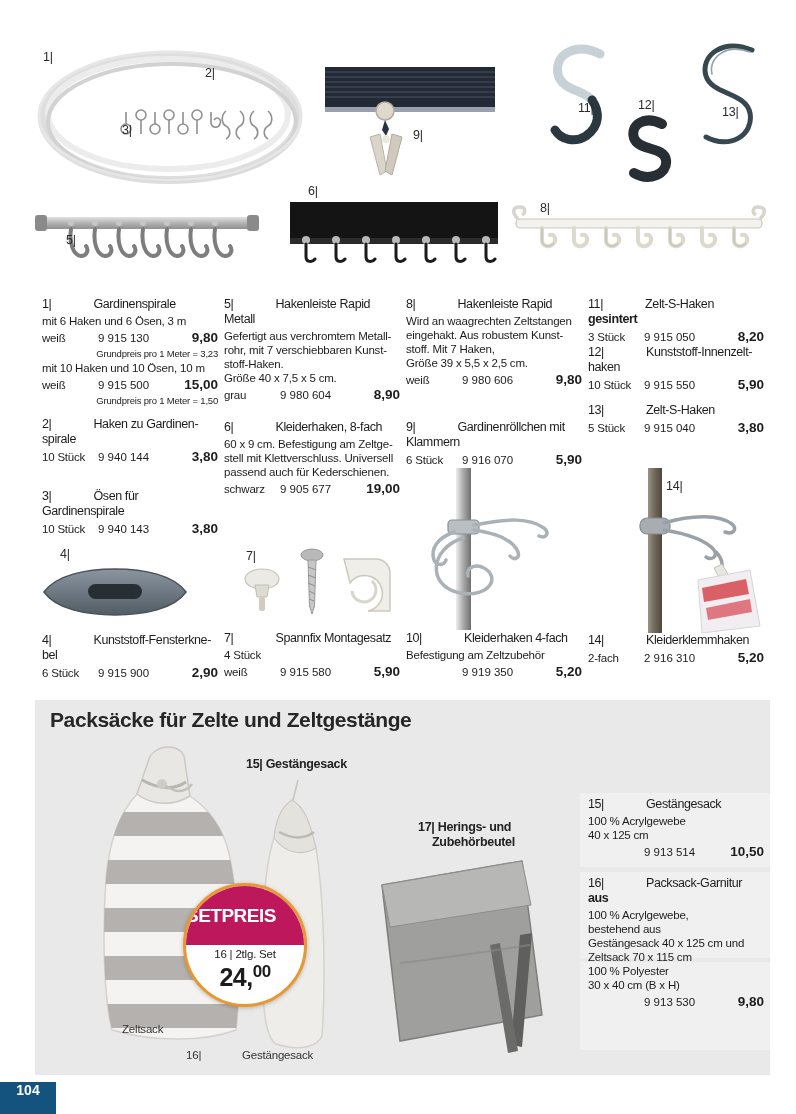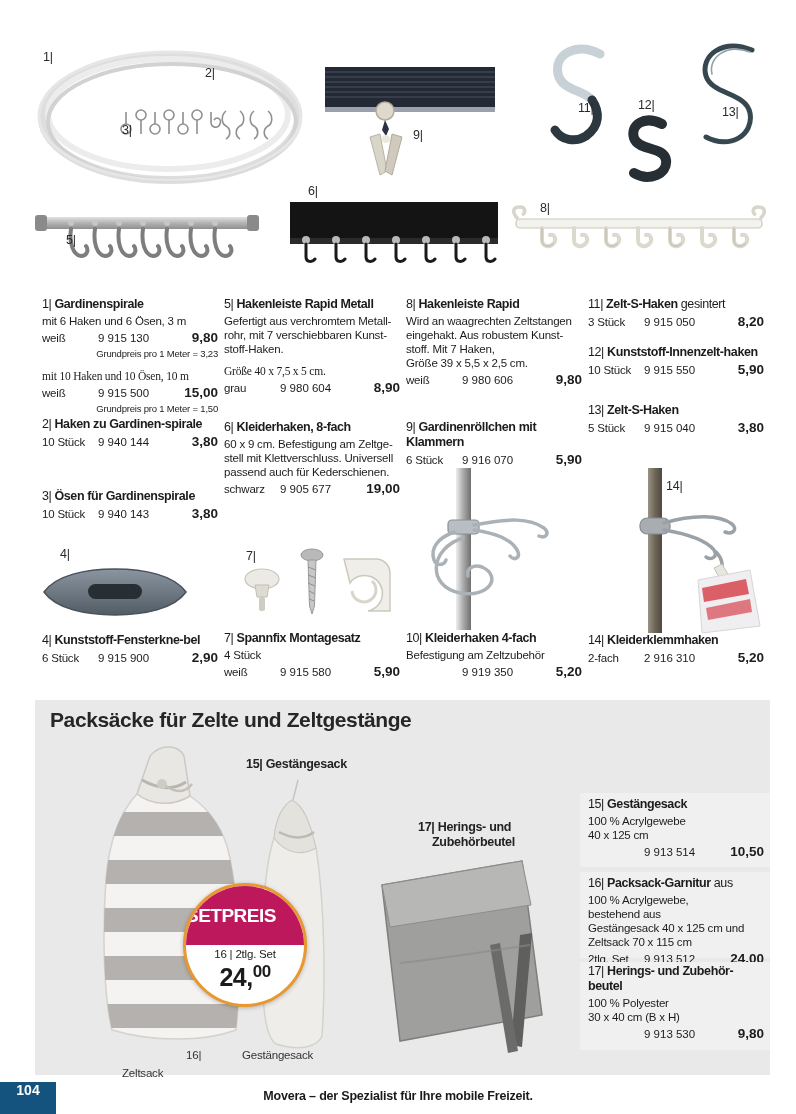--- a/index.html
+++ b/index.html
@@ -2,29 +2,29 @@
 <html><head>
 <meta charset="utf-8">
 <style>
   html,body{margin:0;padding:0;background:#ffffff;}
   .page{position:relative;width:796px;height:1114px;background:#ffffff;overflow:hidden;
         font-family:"Liberation Sans",sans-serif;color:#1c1c1c;}
   .abs{position:absolute;}
   .imglabel{position:absolute;font-size:12.5px;color:#2a2a2a;letter-spacing:-0.2px;}
   .item{position:absolute;width:176px;font-size:11.5px;line-height:14.5px;letter-spacing:-0.2px;}
   .ihead{font-size:12.5px;line-height:15px;margin-bottom:2px;letter-spacing:-0.4px;}
-  .iname{font-weight:bold;}
-  .isuffix{font-weight:normal;}
+  .iname{font-weight:normal;margin-left:39px;}
+  .isuffix{font-weight:bold;}
   .desc{line-height:14px;}
   .vrow{display:flex;align-items:baseline;margin-top:3px;}
   .vlabel{min-width:56px;}
   .vsku{letter-spacing:0;}
   .vprice{margin-left:auto;font-weight:bold;font-size:13.5px;letter-spacing:0;}
   .vnote{text-align:right;font-size:9.5px;margin-top:1px;letter-spacing:-0.2px;}
-  .gap{margin-top:8px;font-family:Liberation Serif, serif;}
+  .gap{}
   .section{position:absolute;left:35px;top:700px;width:735px;height:375px;background:#e9e9e9;}
   .tile{position:absolute;background:#f0f0f0;}
   .sectitle{position:absolute;left:50px;top:708px;font-size:21px;font-weight:bold;
             letter-spacing:-0.4px;color:#262626;}
   .seclabel{position:absolute;font-size:12.5px;font-weight:bold;letter-spacing:-0.3px;color:#222;}
   .caption{position:absolute;font-size:11.5px;letter-spacing:-0.2px;color:#333;}
   .badge{position:absolute;left:183px;top:883px;width:118px;height:118px;border-radius:50%;
          border:3px solid #e8982e;background:#ffffff;overflow:hidden;z-index:5;
          box-shadow:0 1px 4px rgba(0,0,0,.25);}
   .badge-top{height:50%;background:#be185d;display:flex;align-items:center;
@@ -489,21 +489,21 @@
   <div class="badge">
     <div class="badge-top">
       <span>SETPREIS</span>
     </div>
     <div class="badge-set">16 | 2tlg. Set</div>
     <div class="badge-price">
       <span>24,</span><sup>00</sup>
     </div>
   </div>
 
-  <span class="caption" style="left:122px;top:1067px">Zeltsack</span>
+  <span class="caption" style="left:122px;top:1023px">Zeltsack</span>
   <span class="caption" style="left:186px;top:1049px">16|</span>
   <span class="caption" style="left:242px;top:1049px">Gestängesack</span>
 
   <div class="tile" style="left:580px;top:793px;width:190px;height:74px"></div>
   <div class="item" style="left:588px;top:797px;width:176px">
     <div class="ihead"><span>15|</span>
       <span class="iname">Gestängesack</span></div>
     <div class="desc">100 % Acrylgewebe</div>
     <div class="desc">40 x 125 cm</div>
     <div class="vrow">
@@ -524,29 +524,26 @@
     <div class="desc">Zeltsack 70 x 115 cm</div>
     <div class="vrow">
       <span class="vlabel">2tlg. Set</span>
       <span class="vsku">9 913 512</span>
       <span class="vprice">24,00</span>
     </div>
   </div>
 
   <div class="tile" style="left:580px;top:962px;width:190px;height:88px"></div>
   <div class="item" style="left:588px;top:964px;width:176px">
-    <div class="ihead"><span>17|</span>
-      <span class="iname">Herings- und Zubehör-beutel</span></div>
     <div class="desc">100 % Polyester</div>
     <div class="desc">30 x 40 cm (B x H)</div>
     <div class="vrow">
       <span class="vlabel"></span>
       <span class="vsku">9 913 530</span>
       <span class="vprice">9,80</span>
     </div>
   </div>
 
   <div class="footer-box">
     <span>104</span>
   </div>
-  <div class="footer-text">Movera – der Spezialist für Ihre mobile Freizeit.</div>
 
 </div>
 
 </body></html>

